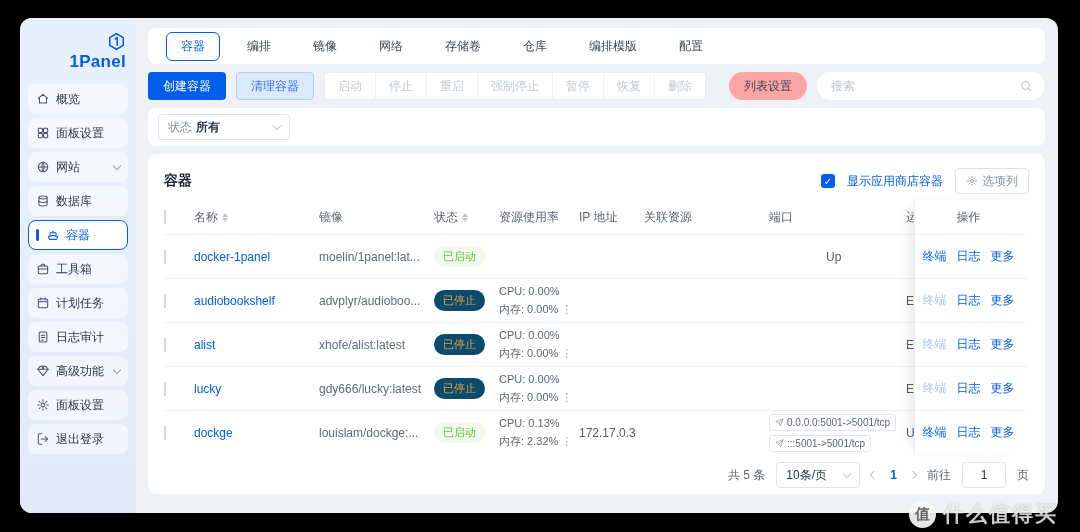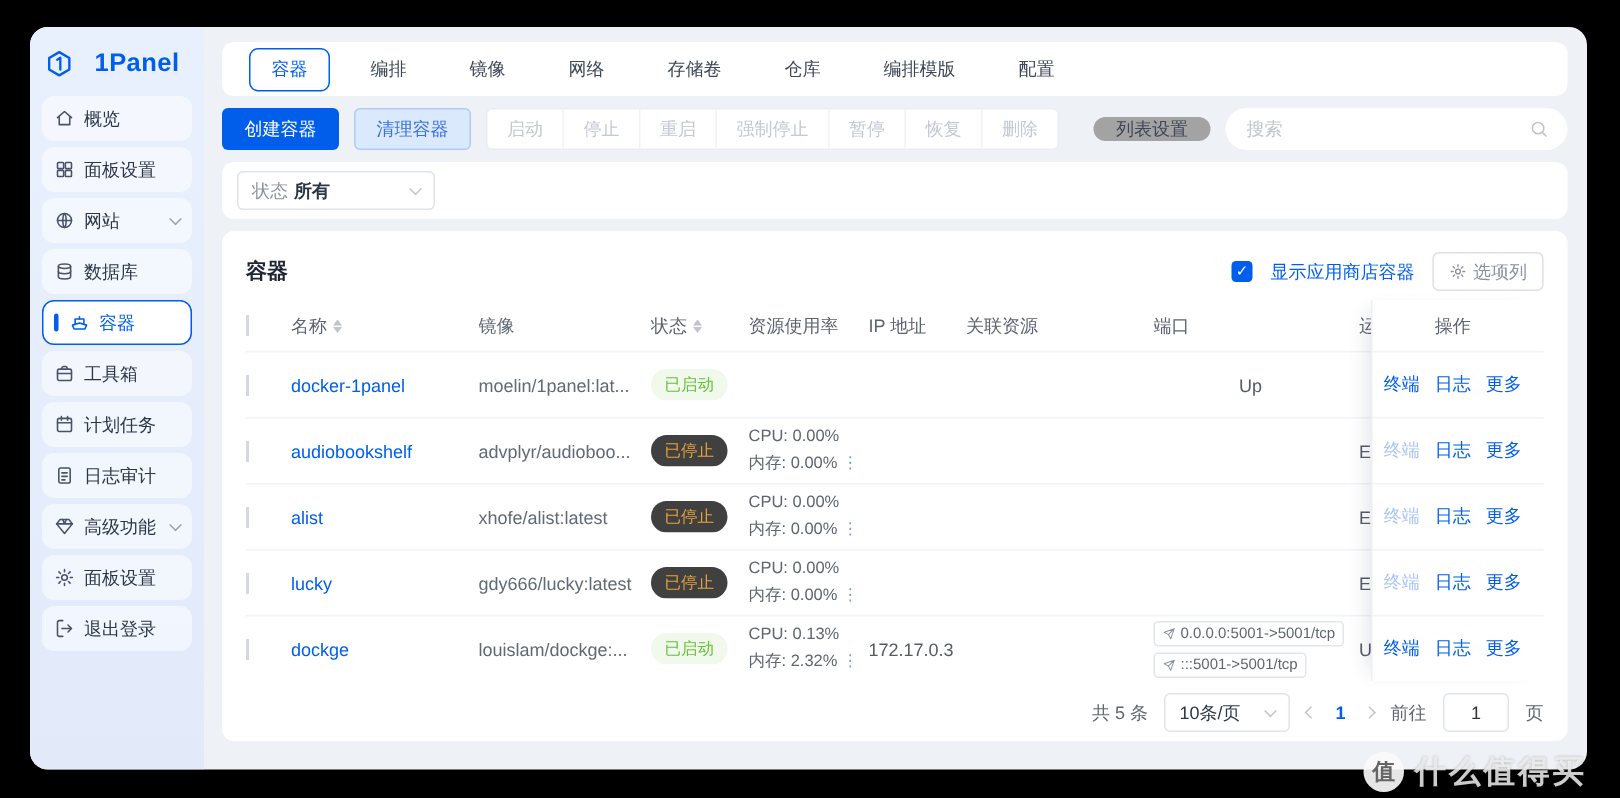--- a/index.html
+++ b/index.html
@@ -11,21 +11,21 @@
   }
   .window {
     position:absolute; left:20px; top:18px; width:1038px; height:495px;
     background:#eef1f6; border-radius:12px; display:flex; overflow:hidden;
   }
   
   .sidebar {
     width:116px; flex-shrink:0; padding:12px 8px 0;
     background:linear-gradient(180deg,#e9f0fd 0%,#e2eafa 100%);
   }
-  .logo { display:flex; align-items:flex-end; gap:14px; padding:2px 2px 12px; color:#005eeb; }
+  .logo { display:flex; align-items:flex-end; gap:1px; padding:2px 2px 12px; color:#005eeb;flex-direction:column; }
   .logo-text { font-size:17px; font-weight:bold; letter-spacing:.3px; }
   .menu-item {
     display:flex; align-items:center; gap:6px; height:30px; margin-bottom:4px;
     background:rgba(255,255,255,.5); border:1px solid transparent; border-radius:8px;
     padding:0 7px; font-size:12px; color:#2b3647; cursor:pointer;
   }
   .menu-item .mi-icon { width:14px; height:14px; color:#49526b; display:flex; flex-shrink:0; }
   .menu-item.selected { background:#fff; border-color:#005eeb; color:#005eeb; }
   .menu-item.selected .mi-icon { color:#005eeb; }
   .selbar { width:3px; height:12px; border-radius:2px; background:#005eeb; display:none; flex-shrink:0; margin-right:1px; }
@@ -38,21 +38,21 @@
   .tab { font-size:12px; color:#3d4757; padding:5px 14px; margin:0 6px; border:1px solid transparent; border-radius:6px; cursor:pointer; white-space:nowrap; }
   .tab.active { color:#005eeb; border-color:#005eeb; background:#fff; }
   
   .toolbar { display:flex; align-items:center; margin-top:8px; gap:10px; flex-shrink:0; }
   .btn-primary { background:#005eeb; color:#fff; font-size:12px; border:none; border-radius:4px; height:28px; padding:0 15px; cursor:pointer; }
   .btn-clean { background:#dbe9fd; color:#3a71dd; font-size:12px; border:1px solid #aecbf9; border-radius:4px; height:28px; padding:0 14px; cursor:pointer; }
   .btn-group { display:flex; background:#fff; border:1px solid #e9edf2; border-radius:4px; height:28px; overflow:hidden; }
   .gbtn { font-size:12px; color:#c2c8d4; padding:0 13px; line-height:26px; border-left:1px solid #f0f2f5; cursor:not-allowed; white-space:nowrap; }
   .gbtn:first-child { border-left:none; }
   .toolbar-right { margin-left:auto; display:flex; gap:10px; align-items:center; }
-  .btn-pill { background:#a3a3a3; border:none; border-radius:14px; height:16px; padding:0 15px; font-size:12px; color:#3d4757; cursor:pointer; }
+  .btn-pill { background:#fca5a5; border:none; border-radius:14px; height:28px; padding:0 15px; font-size:12px; color:#3d4757; cursor:pointer; }
   .search { background:#fff; border-radius:14px; height:28px; width:228px; display:flex; align-items:center; padding:0 12px; }
   .search input { border:none; outline:none; flex:1; font-size:12px; color:#333; background:transparent; min-width:0; }
   .search input::placeholder { color:#c0c4cc; }
   .search-ic { width:14px; height:14px; color:#c0c4cc; display:flex; flex-shrink:0; }
   
   .filtercard { background:#fff; border-radius:8px; margin-top:8px; height:38px; display:flex; align-items:center; padding:0 10px; flex-shrink:0; }
   .statusdd { width:132px; height:26px; border:1px solid #dfe3ea; border-radius:4px; display:flex; align-items:center; padding:0 9px; gap:4px; cursor:pointer; background:#fff; }
   .dd-label { font-size:12px; color:#8a919f; }
   .dd-value { font-size:12px; color:#2b3647; font-weight:bold; }
   .dd-chev { margin-left:auto; border-color:#c0c4cc; margin-bottom:2px; }
@@ -82,21 +82,21 @@
   .c-act   { width:115px; display:flex; justify-content:center; gap:10px; position:relative; z-index:2; }
   .fixed-col-line { position:absolute; top:0; bottom:0; right:0; width:115px; border-left:1px solid #edeff3; box-shadow:-9px 0 12px -7px rgba(40,60,90,.14); z-index:1; pointer-events:none; }
   .cb { width:13px; height:13px; border:1px solid #d4d9e0; border-radius:2px; background:#fff; cursor:pointer; }
   .sort { display:inline-flex; flex-direction:column; gap:1px; margin-left:4px; vertical-align:middle; }
   .car-up { width:0; height:0; border-left:3.5px solid transparent; border-right:3.5px solid transparent; border-bottom:4px solid #c0c4cc; }
   .car-dn { width:0; height:0; border-left:3.5px solid transparent; border-right:3.5px solid transparent; border-top:4px solid #c0c4cc; }
   .lnk { color:#005eeb; cursor:pointer; }
   .lnk.disabled { color:#a9c5f6; cursor:default; }
   .badge { font-size:11px; padding:3px 9px; border-radius:11px; display:inline-block; }
   .badge.running { color:#67c23a; background:#f0f9eb; }
-  .badge.stopped { color:#e6a23c; background:#404040; }
+  .badge.stopped { color:#e6a23c; background:#0c4a6e; }
   .res-cell { font-size:11px; color:#5f6672; line-height:1.55; }
   .dots-ic { color:#7e9ed6; margin-left:3px; font-size:11px; cursor:pointer; }
   .ptag { display:flex; align-items:center; gap:3px; border:1px solid #e2e6ec; border-radius:3px; padding:1px 5px; font-size:10px; color:#5f6672; width:fit-content; background:#fff; line-height:1.3; }
   .ptag + .ptag { margin-top:4px; }
   .ptag .send-ic { width:9px; height:9px; color:#8a919f; display:flex; flex-shrink:0; }
   
   .pagination { display:flex; align-items:center; justify-content:flex-end; gap:11px; margin-top:8px; font-size:12px; color:#5f6672; flex-shrink:0; }
   .psel { width:84px; height:26px; border:1px solid #dfe3ea; border-radius:4px; display:flex; align-items:center; padding:0 9px; cursor:pointer; background:#fff; }
   .psel span { font-size:12px; color:#2b3647; }
   .pnum { color:#005eeb; font-weight:bold; padding:0 2px; cursor:pointer; }

